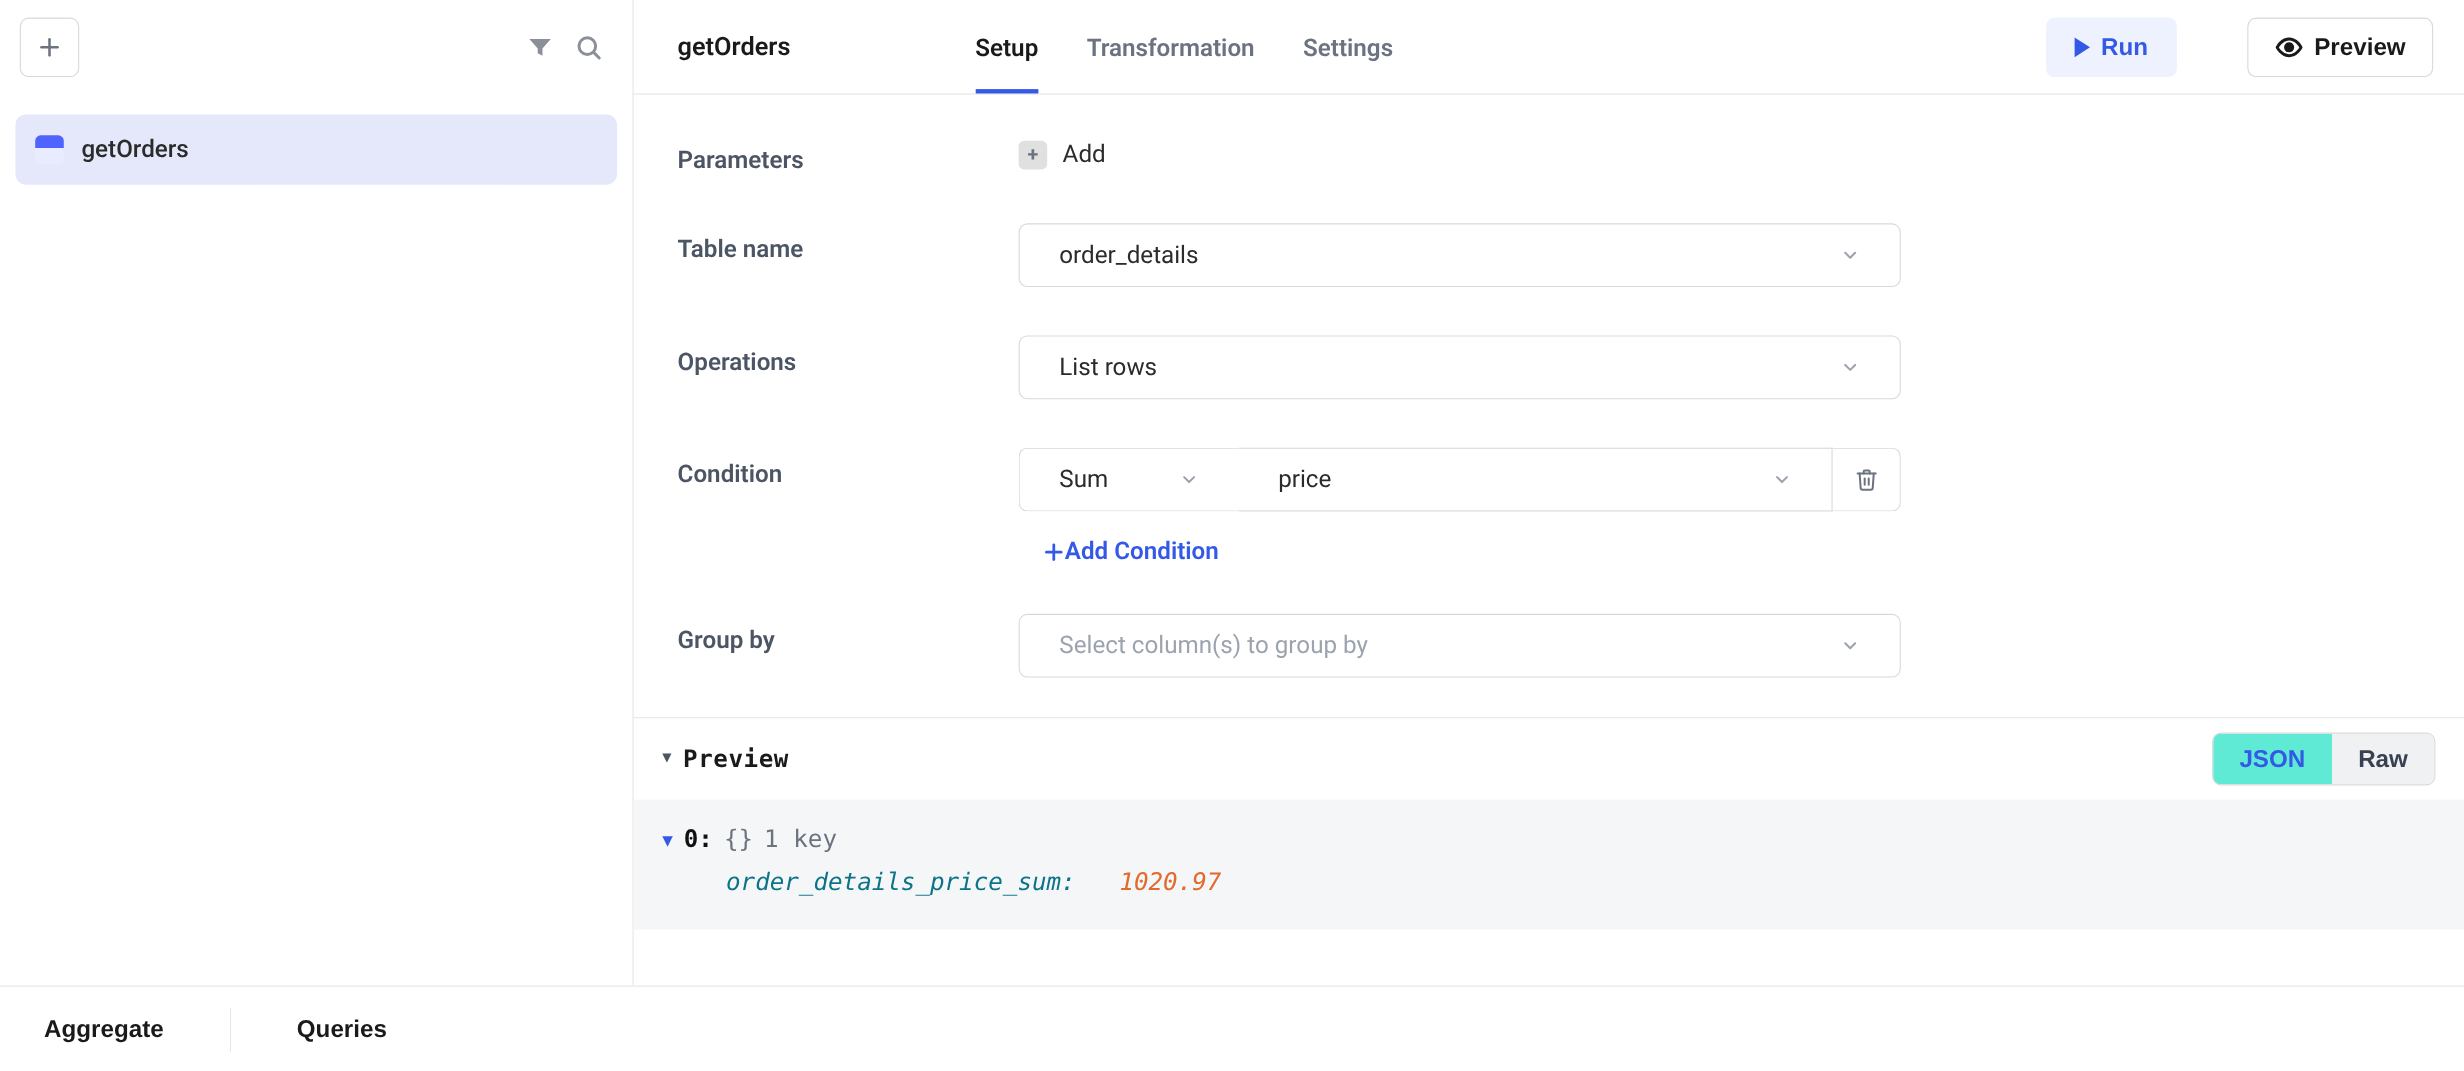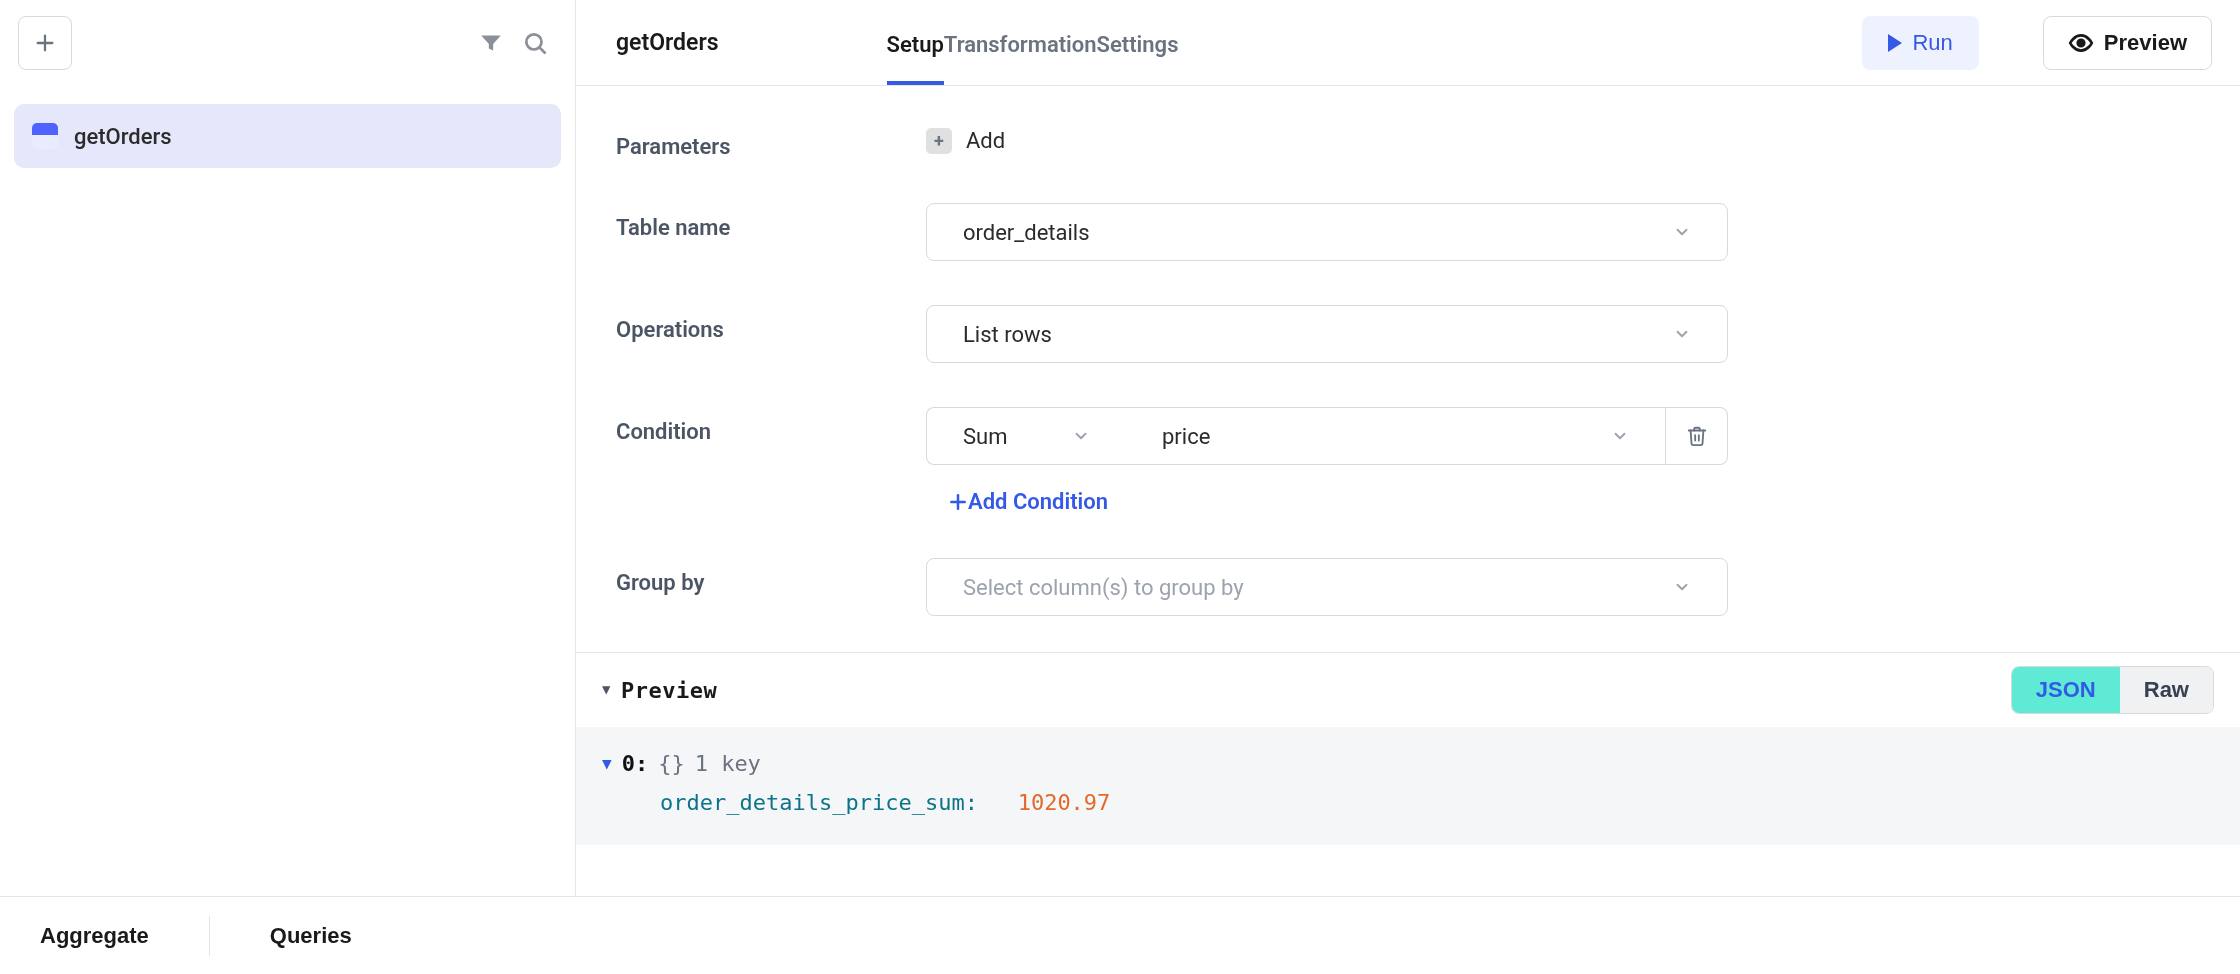--- a/index.html
+++ b/index.html
@@ -15,25 +15,25 @@
   .icon-btn { width: 44px; height: 44px; display: flex; align-items: center; justify-content: center; border: none; background: transparent; cursor: pointer; color: #8a8f98; }
   .sidebar-list { padding: 18px 14px; }
   .query-item { display: flex; align-items: center; gap: 16px; height: 64px; padding: 0 18px; background: #e5e8fb; border-radius: 10px; cursor: pointer; }
   .query-icon { width: 26px; height: 26px; border-radius: 5px; background: linear-gradient(#4f63ff 45%, #e9ecff 45%); }
   .query-label { font-size: 22px; font-weight: 500; color: #2b2b2b; }
 
   .main { flex: 1; display: flex; flex-direction: column; min-width: 0; }
 
   .header { height: 86px; border-bottom: 1px solid #e6e6e6; display: flex; align-items: center; padding: 0 28px 0 40px; gap: 48px; }
   .query-title { font-size: 23px; font-weight: 600; margin-right: 120px; }
-  .tabs { display: flex; align-items: flex-end; height: 100%; }
+  .tabs { display: flex; gap: 44px; align-items: flex-end; height: 100%; }
   .tab { font-size: 22px; font-weight: 600; color: #6b7280; padding-bottom: 24px; border-bottom: 4px solid transparent; cursor: pointer; display: flex; align-items: flex-end; height: 100%; }
   .tab.active { color: #1a1a1a; border-bottom-color: #3459e6; }
   .header .grow { flex: 1; }
-  .run-btn { display: flex; align-items: center; gap: 10px; height: 54px; padding: 0 26px; border-radius: 8px; background: #eef2ff; border: none; color: #3459e6; font-size: 22px; font-weight: 400; cursor: pointer; margin-right: 16px; }
+  .run-btn { display: flex; align-items: center; gap: 10px; height: 54px; padding: 0 26px; border-radius: 8px; background: #eef2ff; border: none; color: #3459e6; font-size: 22px; font-weight: 700; cursor: pointer; margin-right: 16px; }
   .preview-btn { display: flex; align-items: center; gap: 10px; height: 54px; padding: 0 24px; border-radius: 8px; background: #fff; border: 1px solid #d9d9d9; color: #1a1a1a; font-size: 22px; font-weight: 600; cursor: pointer; }
   .play-glyph { width: 0; height: 0; border-left: 14px solid #3459e6; border-top: 9px solid transparent; border-bottom: 9px solid transparent; }
 
   .form { padding: 36px 40px; display: grid; grid-template-columns: 310px 1fr; row-gap: 44px; align-items: center; }
   .form-label { font-size: 22px; font-weight: 600; color: #4b5563; align-self: start; padding-top: 12px; }
   .form-control { }
   .add-param { display: flex; align-items: center; gap: 14px; font-size: 22px; color: #2b2b2b; cursor: pointer; }
   .plus-box { width: 26px; height: 26px; border-radius: 5px; background: #e0e0e0; display: flex; align-items: center; justify-content: center; color: #6b7280; font-size: 18px; font-weight: 700; line-height: 1; }
   .select { width: 802px; height: 58px; border: 1px solid #d9d9d9; border-radius: 8px; background: #fff; display: flex; align-items: center; padding: 0 36px; font-size: 22px; color: #2b2b2b; cursor: pointer; position: relative; }
   .select .chev { margin-left: auto; color: #9ca3af; }
@@ -56,21 +56,21 @@
   .toggle-group { display: inline-flex; border: 1px solid #d9d9d9; border-radius: 8px; overflow: hidden; }
   .tg-btn { padding: 10px 24px; background: #5eead4; border: none; font-size: 22px; font-weight: 600; cursor: pointer; }
   .tg-btn.active { color: #3459e6; }
   .tg-btn.raw { background: #f0f1f3; color: #374151; }
 
   .preview-body { background: #f5f6f7; padding: 24px 26px 30px; font-family: ui-monospace, SFMono-Regular, Menlo, monospace; font-size: 22px; }
   .json-line { display: flex; align-items: center; gap: 10px; }
   .disclosure { color: #3459e6; cursor: pointer; font-size: 16px; }
   .idx { color: #111; font-weight: 700; }
   .meta { color: #6b7280; }
-  .kv { padding: 14px 0 0 58px; }
+  .kv { padding: 14px 0 0 58px; font-style: italic; }
   .key { color: #0b7489; }
   .val-num { color: #e26a2c; }
 
   .footer { height: 78px; border-top: 1px solid #e6e6e6; display: flex; align-items: center; padding: 0 40px; gap: 60px; font-size: 22px; font-weight: 600; }
   .footer .sep { width: 1px; height: 40px; background: #e6e6e6; }
   .footer-btn { background: none; border: none; cursor: pointer; font-size: 22px; font-weight: 600; color: #1a1a1a; }
 
   svg { display: block; }
 </style>
 </head>

